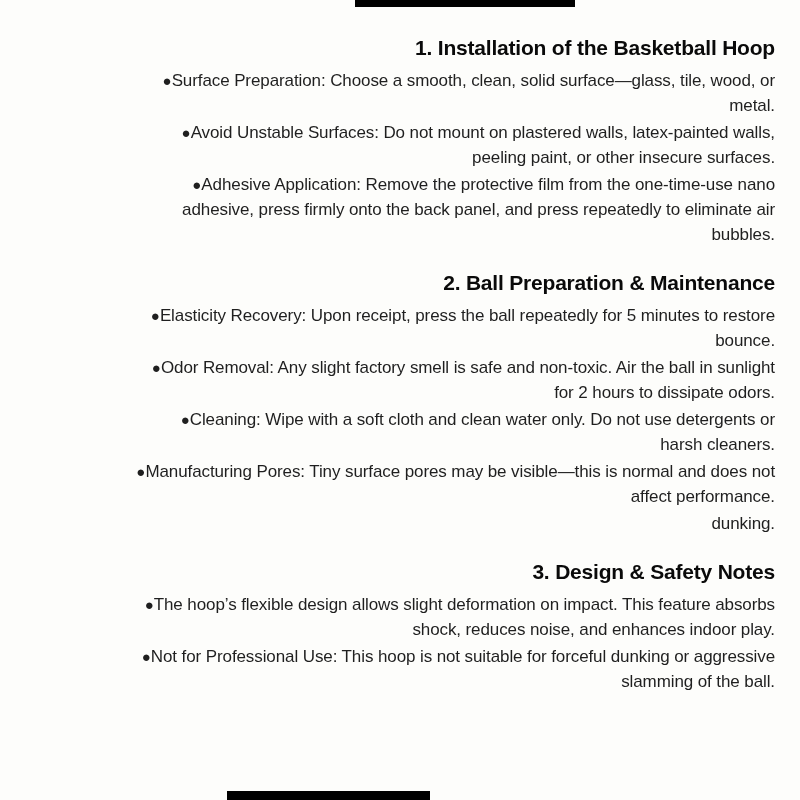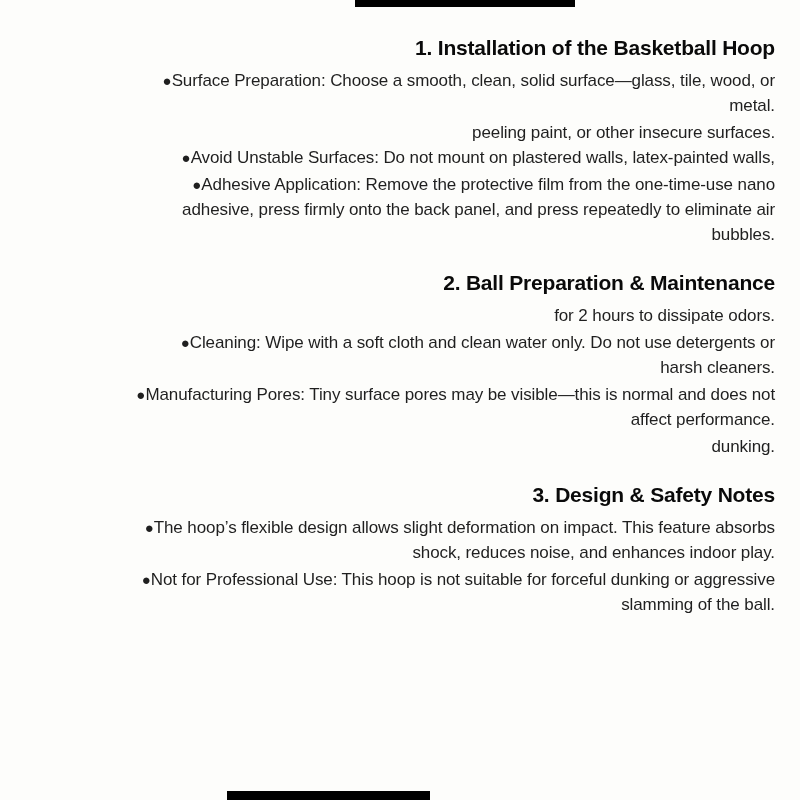--- a/index.html
+++ b/index.html
@@ -68,32 +68,37 @@
 <div class="page">
   <div class="fragment top"></div>
   <main class="doc">
       <section>
         <h2 class="section-heading">1. Installation of the Basketball Hoop</h2>
         <p class="bullet-item">
           <span class="line"><span class="bullet">●</span><span>Surface Preparation: Choose a smooth, clean, solid surface—glass, tile, wood, or</span></span>
           <span class="line"><span>metal.</span></span>
         </p>
         <p class="bullet-item">
+          <span class="line"><span class="bullet">●</span><span>Avoid Unstable Surfaces: Do not mount on plastered walls, latex-painted walls,</span></span>
           <span class="line"><span>peeling paint, or other insecure surfaces.</span></span>
-          <span class="line"><span class="bullet">●</span><span>Avoid Unstable Surfaces: Do not mount on plastered walls, latex-painted walls,</span></span>
         </p>
         <p class="bullet-item">
           <span class="line"><span class="bullet">●</span><span>Adhesive Application: Remove the protective film from the one-time-use nano</span></span>
           <span class="line"><span>adhesive, press firmly onto the back panel, and press repeatedly to eliminate air</span></span>
           <span class="line"><span>bubbles.</span></span>
         </p>
       </section>
       <section>
         <h2 class="section-heading">2. Ball Preparation &amp; Maintenance</h2>
         <p class="bullet-item">
+          <span class="line"><span class="bullet">●</span><span>Elasticity Recovery: Upon receipt, press the ball repeatedly for 5 minutes to restore</span></span>
+          <span class="line"><span>bounce.</span></span>
+        </p>
+        <p class="bullet-item">
+          <span class="line"><span class="bullet">●</span><span>Odor Removal: Any slight factory smell is safe and non-toxic. Air the ball in sunlight</span></span>
           <span class="line"><span>for 2 hours to dissipate odors.</span></span>
         </p>
         <p class="bullet-item">
           <span class="line"><span class="bullet">●</span><span>Cleaning: Wipe with a soft cloth and clean water only. Do not use detergents or</span></span>
           <span class="line"><span>harsh cleaners.</span></span>
         </p>
         <p class="bullet-item">
           <span class="line"><span class="bullet">●</span><span>Manufacturing Pores: Tiny surface pores may be visible—this is normal and does not</span></span>
           <span class="line"><span>affect performance.</span></span>
         </p>

